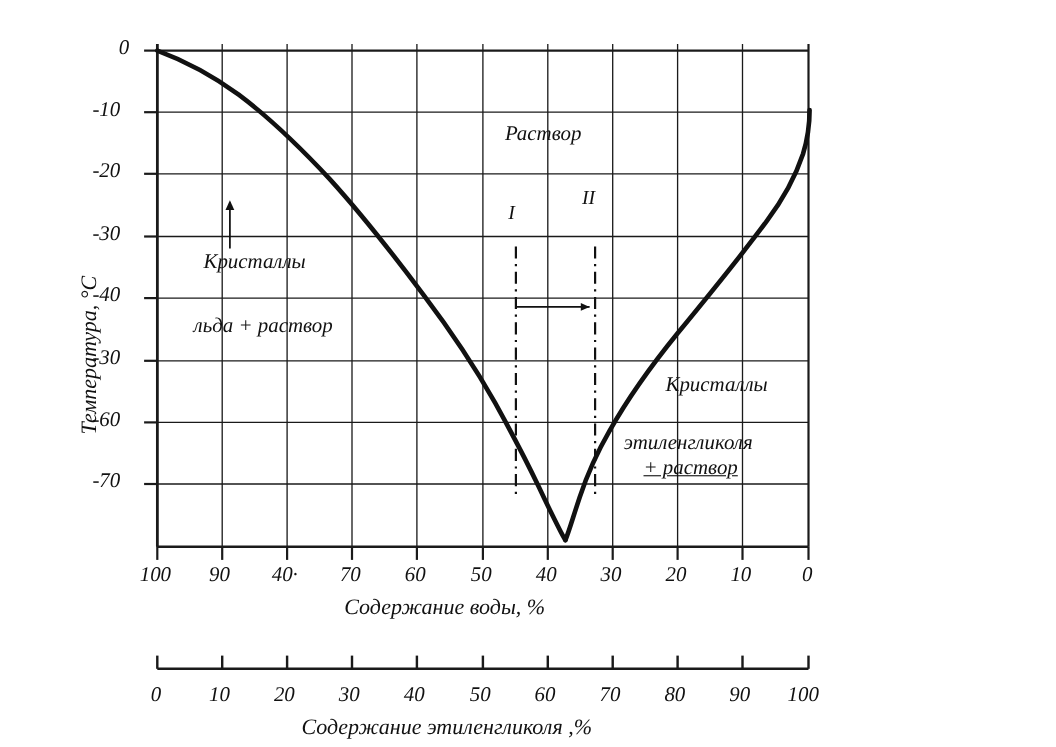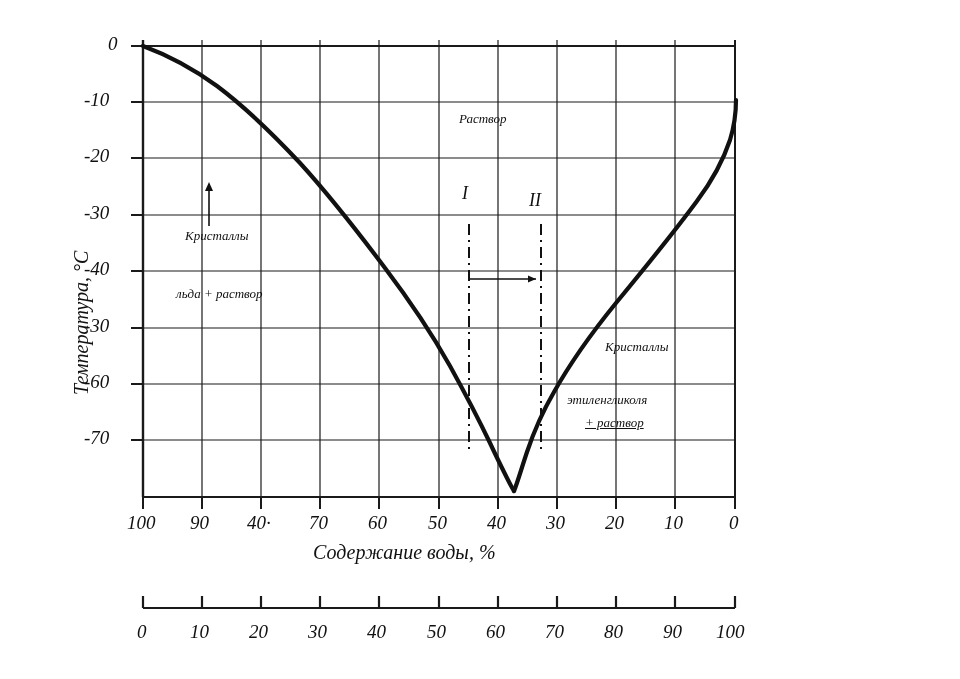--- a/index.html
+++ b/index.html
@@ -34,21 +34,21 @@
   }
   .tick-lbl {
     font-size: 19px;
     font-style: italic;
   }
   .axis-title {
     font-size: 20px;
     font-style: italic;
   }
   .region-lbl {
-    font-size: 13px;
+    font-size: 19px;
     font-style: italic;
   }
   .roman-lbl {
     font-size: 18px;
     font-style: italic;
   }
   .ylabel-rot {
     position: absolute;
     transform-origin: 0 0;
     transform: rotate(-90deg);
@@ -186,27 +186,28 @@
   <div class="lbl tick-lbl" style="left:249px; top:621px;">20</div>
   <div class="lbl tick-lbl" style="left:308px; top:621px;">30</div>
   <div class="lbl tick-lbl" style="left:367px; top:621px;">40</div>
   <div class="lbl tick-lbl" style="left:427px; top:621px;">50</div>
   <div class="lbl tick-lbl" style="left:486px; top:621px;">60</div>
   <div class="lbl tick-lbl" style="left:545px; top:621px;">70</div>
   <div class="lbl tick-lbl" style="left:604px; top:621px;">80</div>
   <div class="lbl tick-lbl" style="left:663px; top:621px;">90</div>
   <div class="lbl tick-lbl" style="left:716px; top:621px;">100</div>
 
+  <div class="lbl axis-title" style="left:274px; top:650px;">Содержание этиленгликоля ,%</div>
 
   <div class="lbl region-lbl" style="left:459px; top:111px;">Раствор</div>
 
   <div class="lbl region-lbl" style="left:185px; top:228px;">Кристаллы</div>
   <div class="lbl region-lbl" style="left:176px; top:286px;">льда + раствор</div>
 
   <div class="lbl region-lbl" style="left:605px; top:339px;">Кристаллы</div>
   <div class="lbl region-lbl" style="left:567px; top:392px;">этиленгликоля</div>
   <div class="lbl region-lbl" style="left:585px; top:415px;text-decoration:underline;">+ раствор</div>
 
 
   <div class="lbl roman-lbl" style="left:462px; top:183px;">I</div>
-  <div class="lbl roman-lbl" style="left:529px; top:190px;">II</div>
+  <div class="lbl roman-lbl" style="left:529px; top:169px;">II</div>
 
 </div>
 
 </body></html>

